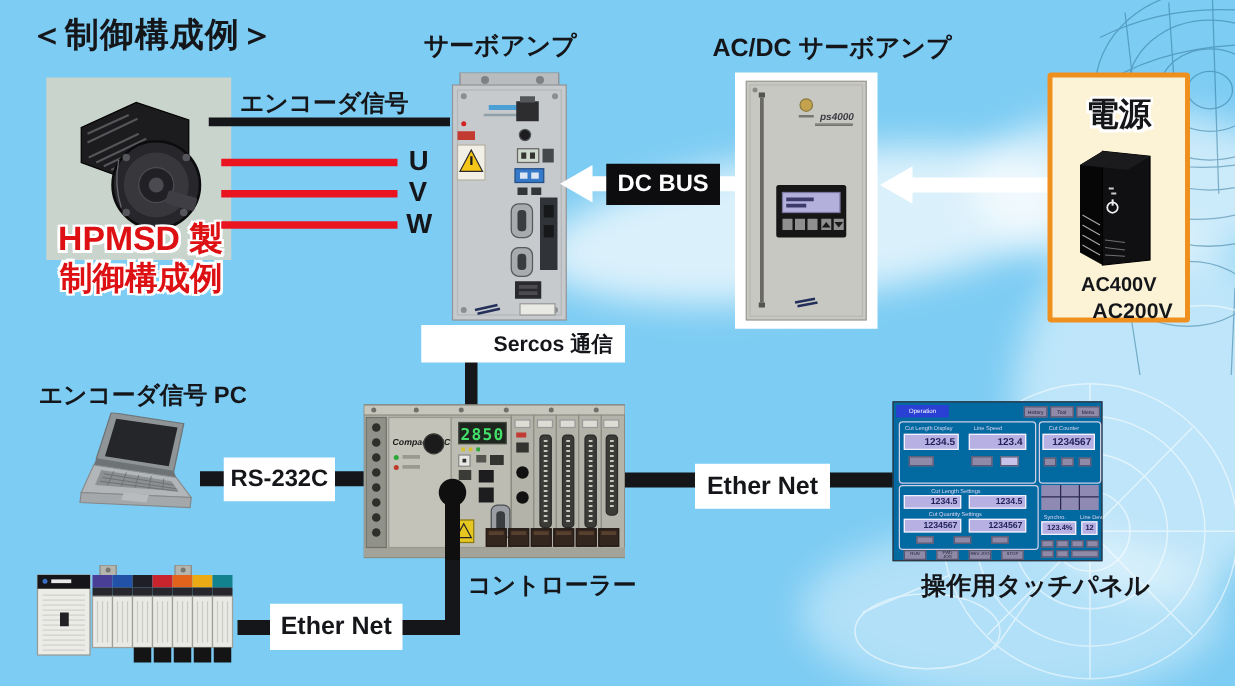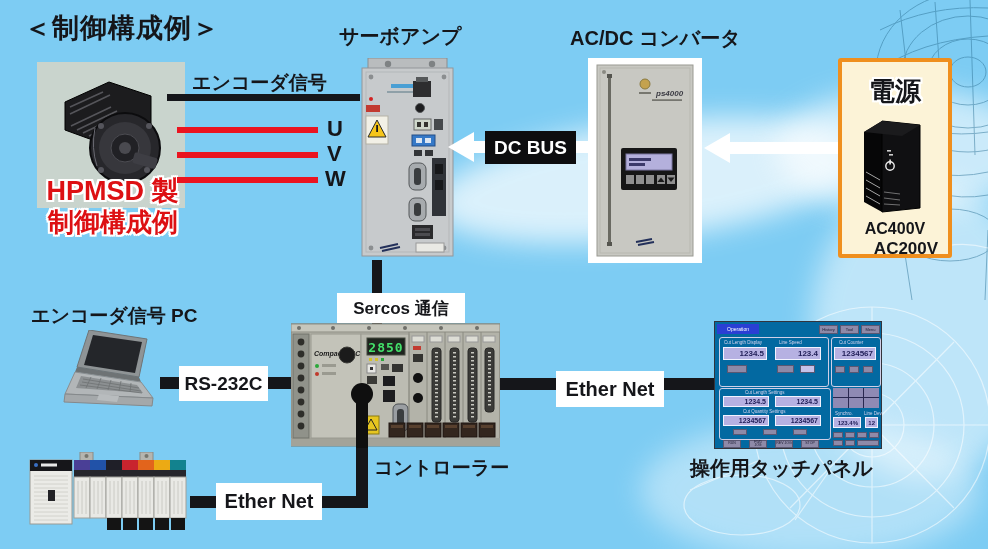--- a/index.html
+++ b/index.html
@@ -169,21 +169,21 @@
         <rect x="57" y="175" width="15" height="3" fill="#4c4c50"></rect>
       <rect x="58" y="185" width="28" height="9" fill="#e9e9e4" stroke="#999"></rect>
       <path d="M22 190 L40 186 M24 193 L42 189" stroke="#23305a" stroke-width="2"></path>
     </svg>
   </div>
 
   <div class="abs arrow-shaft" style="left:466px;top:141px;width:124px;height:12px;"></div>
   <div class="abs arrow-head-left" style="left:448px;top:132px;"></div>
   <div class="abs blacktag" style="left:485px;top:131px;width:91px;height:33px;font-size:19px;">DC BUS</div>
 
-  <div class="abs jp" style="left:570px;top:25px;font-size:20px;">AC/DC コンバータ</div>
+  <div class="abs jp" style="left:570px;top:25px;font-size:20px;">AC/DC サーボアンプ</div>
   <div class="abs" style="left:588px;top:58px;width:114px;height:205px;background:#ffffff;">
     <svg width="114" height="205" viewBox="0 0 114 205">
       <rect x="9" y="7" width="96" height="191" fill="#c8c8c2" stroke="#9a9a92"></rect>
       <rect x="12" y="10" width="90" height="185" fill="none" stroke="#b8b8b0"></rect>
       <circle cx="16" cy="14" r="2" fill="#8a8a82"></circle>
       <rect x="19" y="16" width="5" height="4" fill="#55554f"></rect>
       <rect x="20" y="20" width="3" height="164" fill="#6a6a62"></rect>
       <rect x="19" y="184" width="5" height="4" fill="#55554f"></rect>
       <circle cx="57" cy="26" r="5" fill="#c4a24e" stroke="#8a7a40"></circle>
       <rect x="51" y="34" width="12" height="2" fill="#77776f"></rect>
@@ -220,21 +220,21 @@
       <path d="M28 78 L44 80 M28 84 L44 86 M28 90 L44 91" stroke="#cfcfcf" stroke-width="1" opacity="0.5"></path>
       <circle cx="34" cy="52" r="4.2" stroke="#eeeeee" stroke-width="1.4" fill="none"></circle>
       <rect x="33.3" y="45.5" width="1.6" height="5" fill="#eeeeee"></rect>
       <rect x="31" y="36" width="4" height="1.6" fill="#cccccc"></rect>
         <rect x="33" y="40" width="4" height="1.6" fill="#cccccc"></rect>
     </svg>
     <div class="abs" style="left:0;top:158px;width:106px;text-align:center;font-size:16px;font-weight:900;color:#15161a;">AC400V</div>
     <div class="abs" style="left:0;top:177px;width:128px;text-align:center;font-size:17px;font-weight:900;color:#15161a;">AC200V</div>
   </div>
 
-  <div class="abs tag" style="left:337px;top:293px;width:128px;height:30px;font-size:17px;">Sercos 通信</div>
+  <div class="abs tag" style="left:337px;top:260px;width:115px;height:30px;font-size:17px;padding-left:48px;">Sercos 通信</div>
 
   <div class="abs jp" style="left:31px;top:303px;font-size:19px;">エンコーダ信号 PC</div>
   <div class="abs" style="left:55px;top:330px;width:112px;height:88px;">
     <svg width="112" height="88" viewBox="0 0 112 88">
       <polygon points="34,0 92,9 84,47 22,37" fill="#8f9496" stroke="#6f7476"></polygon>
       <polygon points="38,5 87,12 80,43 29,35" fill="#24262a"></polygon>
       <polygon points="22,37 84,47 86,52 20,42" fill="#6e7375"></polygon>
       <polygon points="20,42 86,52 98,68 10,64" fill="#b2b6b8" stroke="#8a8e90"></polygon>
       <polygon points="26,46 82,55 88,63 21,58" fill="#8c9092"></polygon>
       <path d="M28 49 L84 58 M27 52 L86 61 M25 55 L87 63 M36 47 L31 58 M46 48 L42 59 M56 50 L53 60 M66 51 L64 61 M76 53 L75 62" stroke="#6e7274" stroke-width="0.8" fill="none"></path>
@@ -482,15 +482,15 @@
     <div class="btn" style="left:60px;top:118px;width:18px;height:8px;">REV JOG</div>
     <div class="btn" style="left:86px;top:118px;width:18px;height:8px;">STOP</div>
     <div class="btn" style="left:118px;top:110px;width:10px;height:6px;"></div>
     <div class="btn" style="left:130px;top:110px;width:10px;height:6px;"></div>
     <div class="btn" style="left:142px;top:110px;width:10px;height:6px;"></div>
     <div class="btn" style="left:154px;top:110px;width:10px;height:6px;"></div>
     <div class="btn" style="left:118px;top:118px;width:10px;height:6px;"></div>
     <div class="btn" style="left:130px;top:118px;width:10px;height:6px;"></div>
     <div class="btn" style="left:142px;top:118px;width:22px;height:6px;"></div>
   </div>
-  <div class="abs jp" style="left:690px;top:455px;font-size:20px;font-family:Liberation Serif, serif;">操作用タッチパネル</div>
+  <div class="abs jp" style="left:737px;top:455px;font-size:20px;font-family:Liberation Serif, serif;">操作用タッチパネル</div>
 
 </div>
 
 </body></html>

